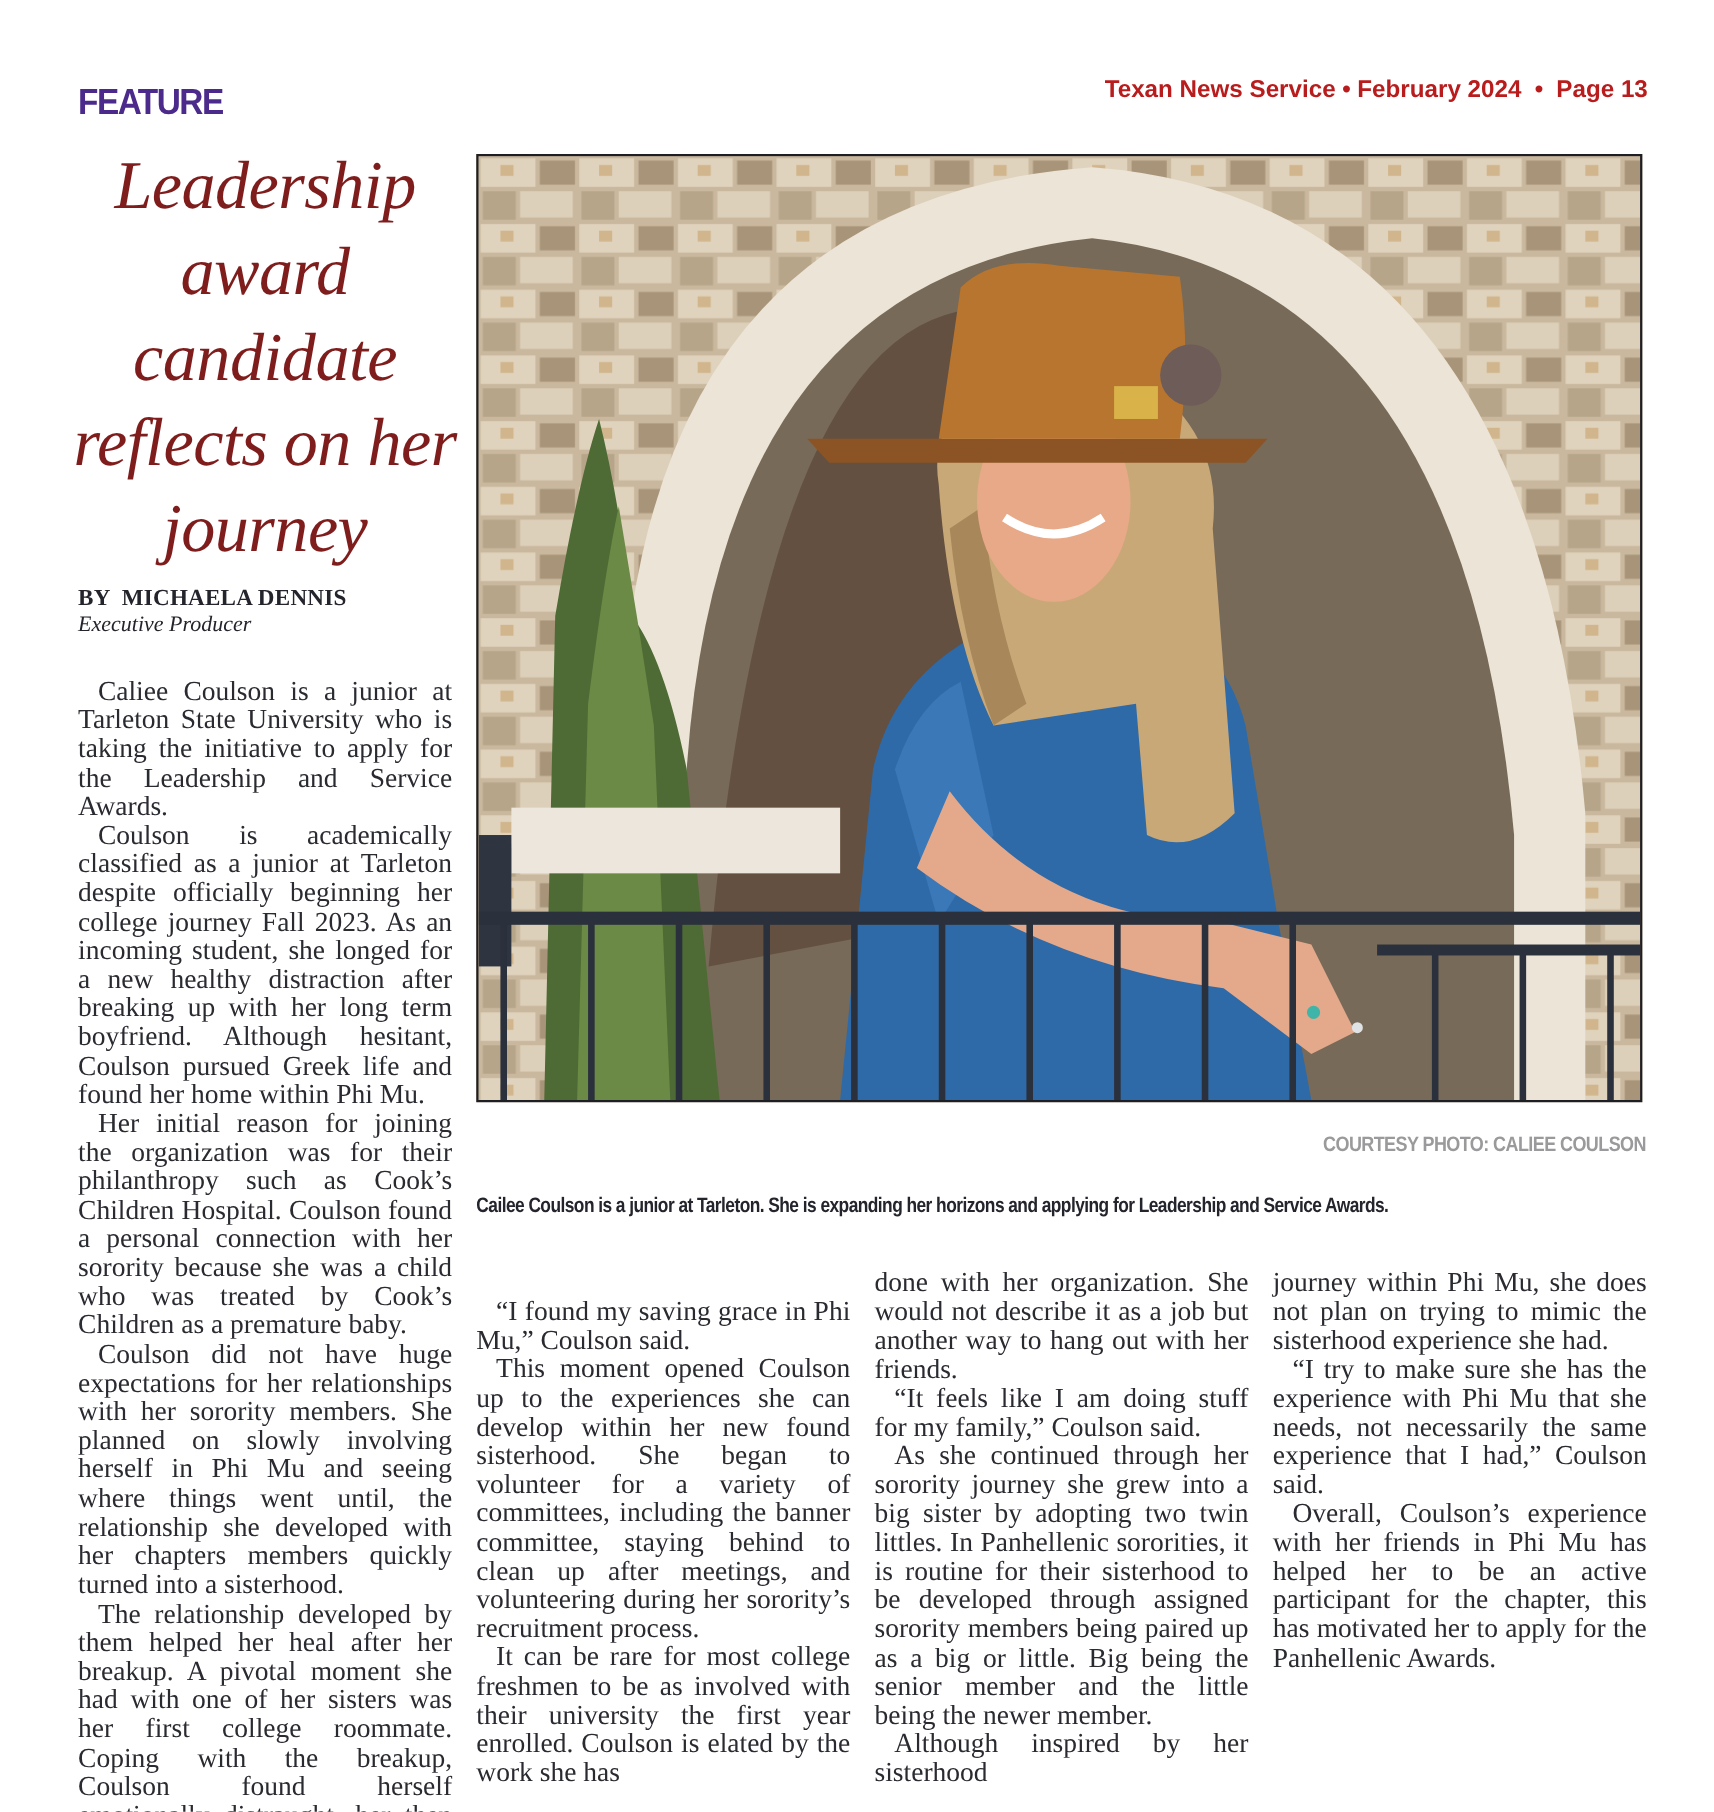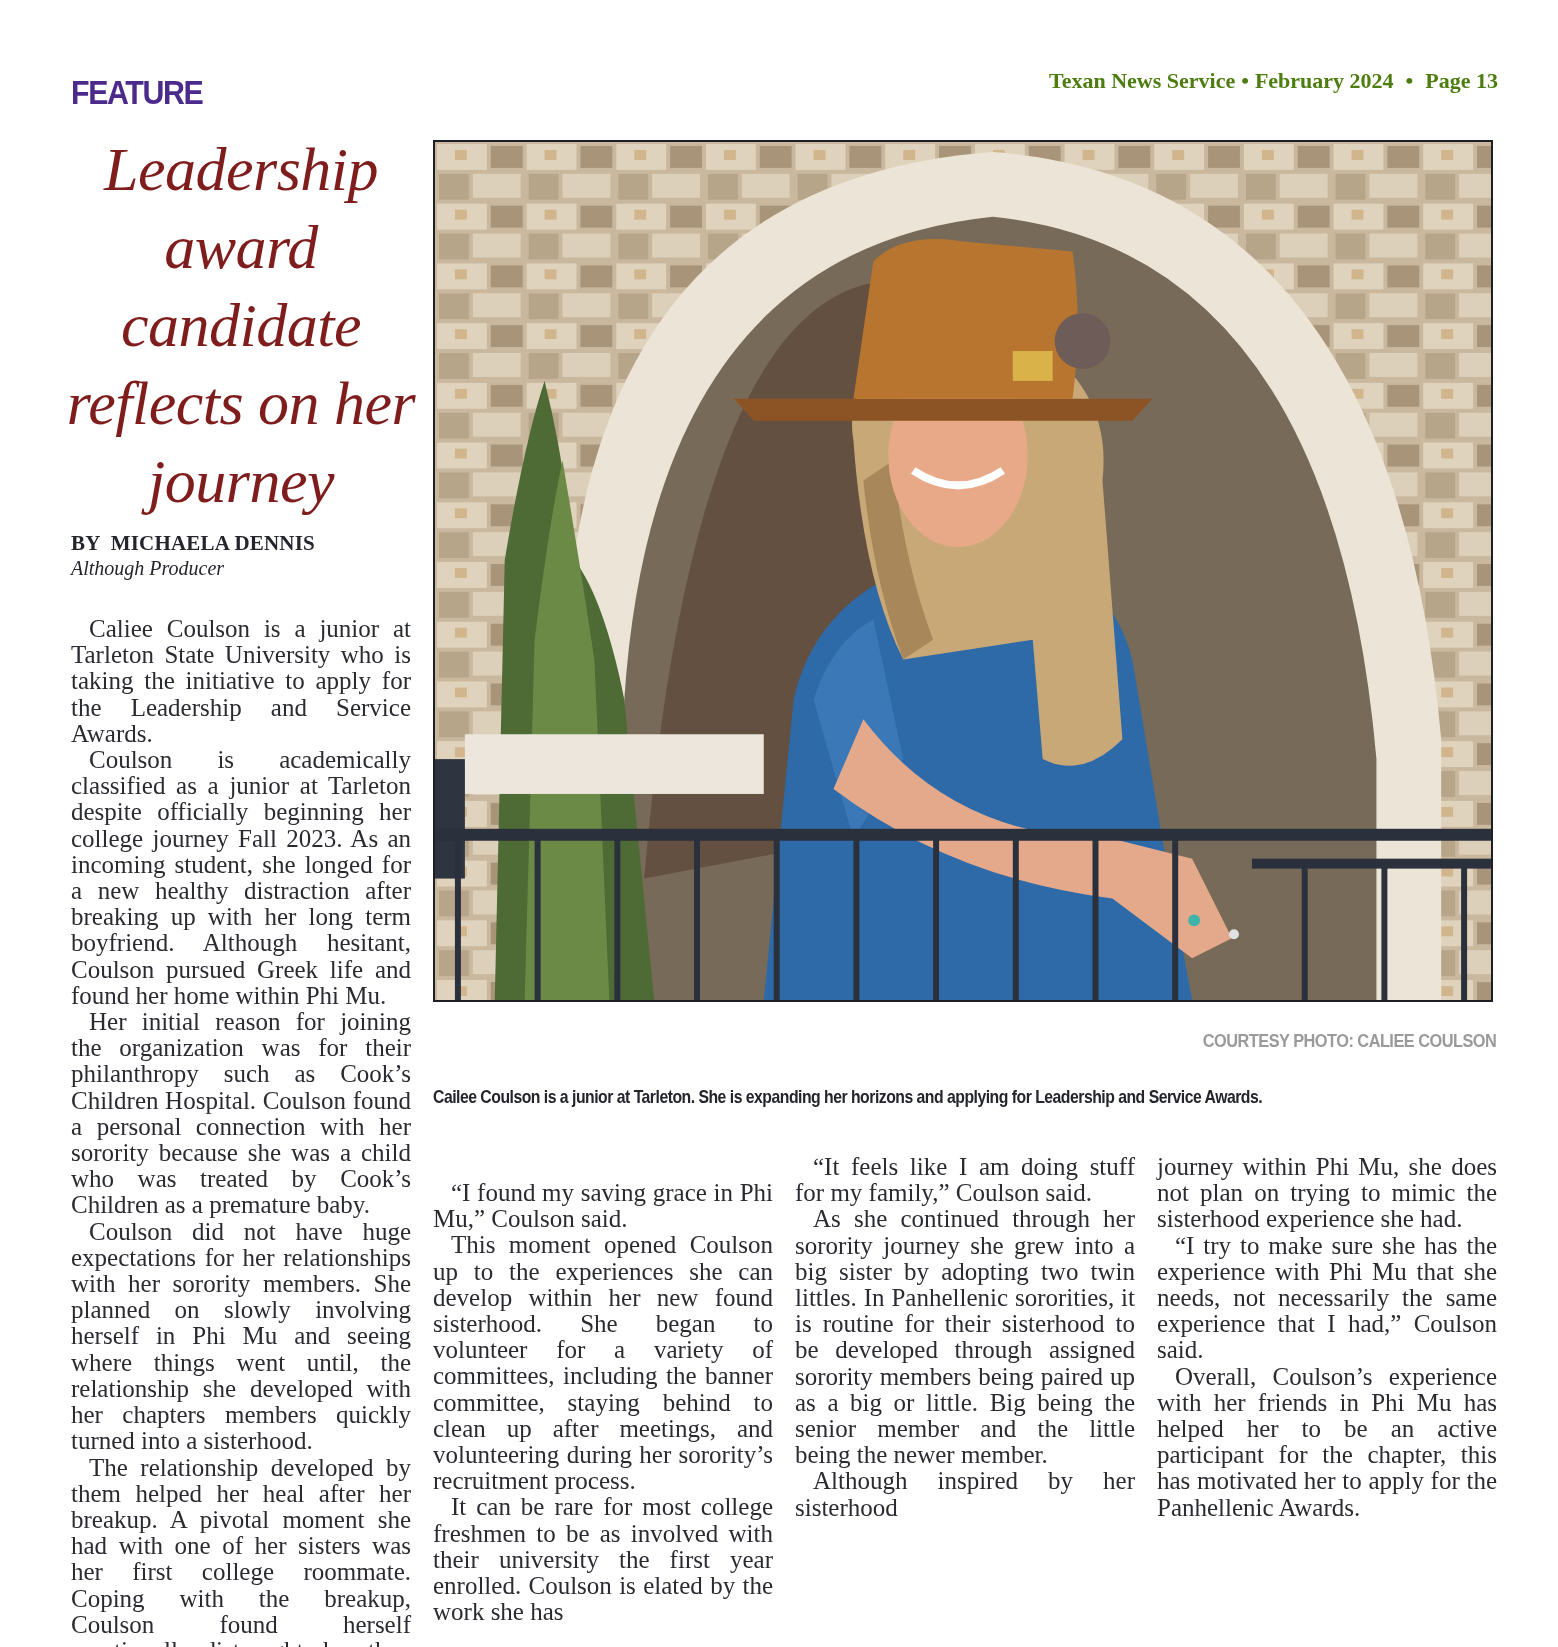--- a/index.html
+++ b/index.html
@@ -6,22 +6,22 @@
   body { width: 1558px; height: 1647px; position: relative; overflow: hidden; color: #24252c; }
 
   .section-label {
     position: absolute; left: 71px; top: 74px;
     font-family: "Liberation Sans", sans-serif; font-weight: 900;
     font-size: 33px; letter-spacing: -1.5px; color: #4b2a8c;
     transform: scaleX(0.92); transform-origin: left center;
   }
   .folio {
     position: absolute; right: 60px; top: 68px;
-    font-family: Liberation Serif, serif; font-weight: 700;
-    font-size: 22px; color: #4d7c0f; white-space: nowrap;
+    font-family: Liberation Sans, sans-serif; font-weight: 700;
+    font-size: 22px; color: #b91c1c; white-space: nowrap;
   }
   .folio .sep { margin: 0 6px; }
   .folio .sep2 { margin: 0 12px; }
 
   .headline {
     position: absolute; left: 60px; top: 130px; width: 362px;
     font-family: "Liberation Serif", serif; font-style: italic;
     font-size: 62px; line-height: 78px; text-align: center;
     color: #7f1d1d; letter-spacing: -0.5px;
   }
@@ -70,21 +70,21 @@
 <div class="section-label">FEATURE</div>
 
 <div class="folio">
   <span>Texan News Service</span><span class="sep">•</span><span>February 2024</span><span class="sep2">•</span><span>Page 13</span>
 </div>
 
 <h1 class="headline" style="margin:0;font-weight:normal;">Leadership award candidate reflects on her journey</h1>
 
 <div class="byline">
   <div class="name" style="white-space:pre;">BY  MICHAELA DENNIS</div>
-  <div class="title">Although Producer</div>
+  <div class="title">Executive Producer</div>
 </div>
 
 <div class="body-col col1">
   <p>Caliee Coulson is a junior at Tarleton State University who is taking the initiative to apply for the Leadership and Service Awards.</p>
   <p>Coulson is academically classified as a junior at Tarleton despite officially beginning her college journey Fall 2023. As an incoming student, she longed for a new healthy distraction after breaking up with her long term boyfriend. Although hesitant, Coulson pursued Greek life and found her home within Phi Mu.</p>
   <p>Her initial reason for joining the organization was for their philanthropy such as Cook’s Children Hospital. Coulson found a personal connection with her sorority because she was a child who was treated by Cook’s Children as a premature baby.</p>
   <p>Coulson did not have huge expectations for her relationships with her sorority members. She planned on slowly involving herself in Phi Mu and seeing where things went until, the relationship she developed with her chapters members quickly turned into a sisterhood.</p>
   <p>The relationship developed by them helped her heal after her breakup. A pivotal moment she had with one of her sisters was her first college roommate. Coping with the breakup, Coulson found herself emotionally distraught, her then roommate stayed up for two hours to talk through her emotions.</p>
 </div>
 
@@ -154,20 +154,21 @@
 <div class="credit">COURTESY PHOTO: CALIEE COULSON</div>
 <div class="caption">Cailee Coulson is a junior at Tarleton. She is expanding her horizons and applying for Leadership and Service Awards.</div>
 
 <div class="body-col col2">
   <p>“I found my saving grace in Phi Mu,” Coulson said.</p>
   <p>This moment opened Coulson up to the experiences she can develop within her new found sisterhood. She began to volunteer for a variety of committees, including the banner committee, staying behind to clean up after meetings, and volunteering during her sorority’s recruitment process.</p>
   <p>It can be rare for most college freshmen to be as involved with their university the first year enrolled. Coulson is elated by the work she has</p>
 </div>
 
 <div class="body-col col3">
+  <p class="cont">done with her organization. She would not describe it as a job but another way to hang out with her friends.</p>
   <p>“It feels like I am doing stuff for my family,” Coulson said.</p>
   <p>As she continued through her sorority journey she grew into a big sister by adopting two twin littles. In Panhellenic sororities, it is routine for their sisterhood to be developed through assigned sorority members being paired up as a big or little. Big being the senior member and the little being the newer member.</p>
   <p>Although inspired by her sisterhood</p>
 </div>
 
 <div class="body-col col4">
   <p class="cont">journey within Phi Mu, she does not plan on trying to mimic the sisterhood experience she had.</p>
   <p>“I try to make sure she has the experience with Phi Mu that she needs, not necessarily the same experience that I had,” Coulson said.</p>
   <p>Overall, Coulson’s experience with her friends in Phi Mu has helped her to be an active participant for the chapter, this has motivated her to apply for the Panhellenic Awards.</p>
 </div>

